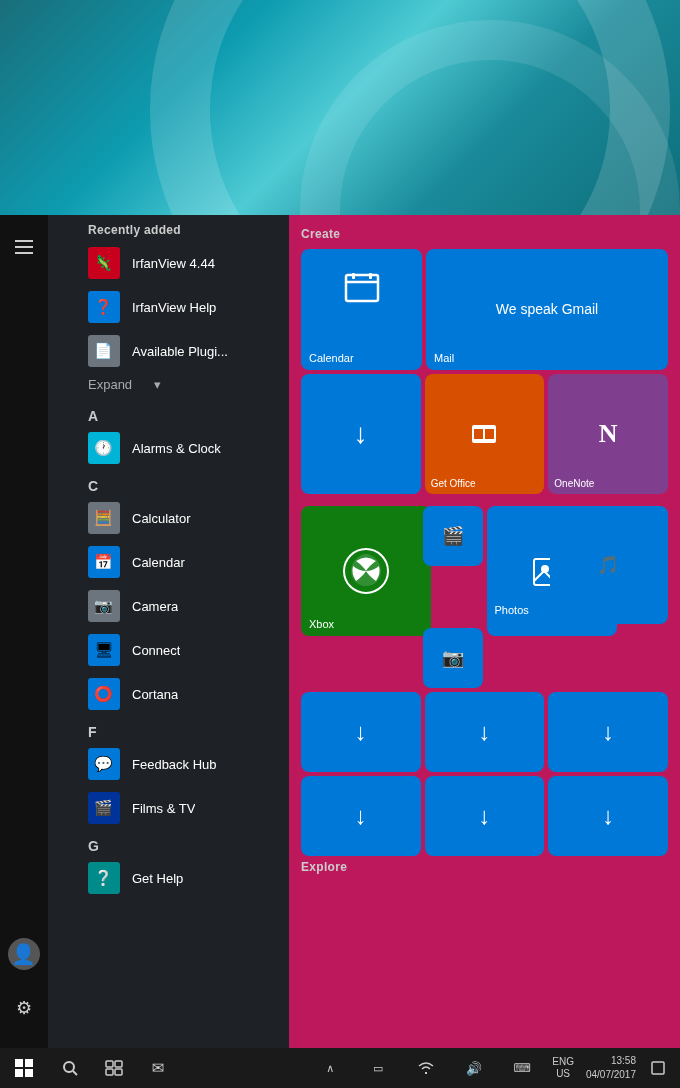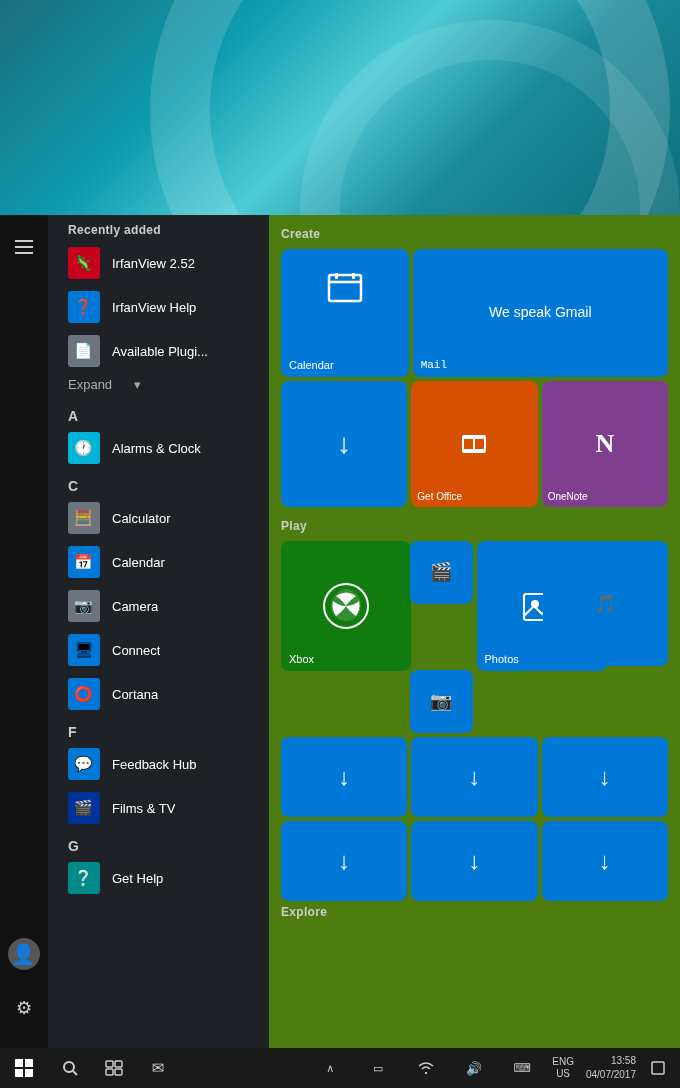--- a/index.html
+++ b/index.html
@@ -134,21 +134,21 @@
       gap: 4px;
       position: absolute;
       left: 0;
       top: 0;
       bottom: 0;
     }
 
     
     .tiles-panel {
       flex: 1;
-      background: #4d7c0f;
+      background: #be185d;
       padding: 12px 12px;
       overflow-y: auto;
     }
     .tiles-panel::-webkit-scrollbar { width: 4px; }
     .tiles-panel::-webkit-scrollbar-thumb { background: #555; }
 
     .tiles-section-label {
       color: #ccc;
       font-size: 12px;
       font-weight: 600;
@@ -303,28 +303,28 @@
     </div>
     <div style="height:8px"></div>
     <div class="sidebar-action">
       <span style="font-size:18px">⚙</span>
     </div>
     <div class="sidebar-action">
       <span style="font-size:18px">⏻</span>
     </div>
   </div>
 
-  <div style="display:flex;flex-direction:column;flex:0 0 217px;margin-left:52px;overflow:hidden;">
+  <div style="display:flex;flex-direction:column;flex:0 0 217px;margin-left:72px;overflow:hidden;">
     <div class="section-label">Recently added</div>
 
     <div class="app-list">
 
       <div class="app-item">
         <div class="app-icon icon-red" style="font-size:15px;">🦎</div>
-        <span class="app-name">IrfanView 2.52</span>
+        <span class="app-name">IrfanView 4.44</span>
       </div>
       <div class="app-item">
         <div class="app-icon icon-blue" style="font-size:15px;">❓</div>
         <span class="app-name">IrfanView Help</span>
       </div>
       <div class="app-item">
         <div class="app-icon icon-gray" style="font-size:15px;">📄</div>
         <span class="app-name">Available Plugi...</span>
       </div>
 
@@ -397,21 +397,21 @@
             </svg>
           </div>
           <div style="color:white;font-size:11px;position:absolute;bottom:6px;left:8px;">Calendar</div>
         </div>
       </div>
 
       <div class="tile tile-blue" style="aspect-ratio:2/1;padding:10px;min-height:90px;position:relative;">
         <div style="display:flex;flex-direction:column;justify-content:center;align-items:center;width:100%;height:100%;">
           <div style="color:white;font-size:14px;font-weight:300;text-align:center;line-height:1.4;">We speak Gmail</div>
         </div>
-        <div style="color:white;font-size:11px;position:absolute;bottom:6px;left:8px;font-family:Liberation Mono, monospace;">Mail</div>
+        <div style="color:white;font-size:11px;position:absolute;bottom:6px;left:8px;">Mail</div>
       </div>
     </div>
 
     <div style="display:grid;grid-template-columns:1fr 1fr 1fr;gap:4px;margin-bottom:12px;">
 
       <div class="tile tile-blue" style="aspect-ratio:1;min-height:90px;position:relative;">
         <div style="display:flex;align-items:center;justify-content:center;width:100%;height:100%;">
           <span style="color:white;font-size:28px;">↓</span>
         </div>
       </div>
@@ -430,21 +430,20 @@
       </div>
 
       <div class="tile tile-purple" style="aspect-ratio:1;min-height:90px;position:relative;">
         <div style="display:flex;align-items:center;justify-content:center;width:100%;height:100%;">
           <span style="color:white;font-size:26px;font-weight:bold;font-family:serif;">N</span>
         </div>
         <div style="color:white;font-size:10px;position:absolute;bottom:5px;left:6px;">OneNote</div>
       </div>
     </div>
 
-    <div class="tiles-section-label">Play</div>
 
     <div style="display:grid;grid-template-columns:1fr 0.5fr 0.5fr 1fr;grid-template-rows:auto auto;gap:4px;margin-bottom:4px;">
 
       <div class="tile tile-green" style="grid-row:span 2;aspect-ratio:1;min-height:130px;position:relative;">
         <div style="display:flex;align-items:center;justify-content:center;width:100%;height:100%;">
 
           <svg width="50" height="50" viewBox="0 0 50 50" fill="white">
             <circle cx="25" cy="25" r="22" fill="none" stroke="white" stroke-width="2"></circle>
             <path d="M25 8 C18 8 10 16 10 25 C10 34 17 40 25 40 C33 40 40 34 40 25 C40 16 32 8 25 8Z" fill="white" opacity="0.15"></path>
             <path d="M15 15 Q25 8 35 15 Q28 20 25 25 Q22 20 15 15Z" fill="white"></path>
@@ -462,21 +461,21 @@
       </div>
 
       <div class="tile tile-blue" style="grid-row:span 2;aspect-ratio:1;min-height:130px;position:relative;">
         <div style="display:flex;align-items:center;justify-content:center;width:100%;height:100%;">
           <svg width="40" height="40" viewBox="0 0 40 40" fill="white">
             <rect x="2" y="8" width="36" height="26" rx="2" fill="none" stroke="white" stroke-width="2"></rect>
             <circle cx="13" cy="18" r="4" fill="white"></circle>
             <path d="M2 30 L12 20 L20 28 L28 18 L38 30" fill="none" stroke="white" stroke-width="2"></path>
           </svg>
         </div>
-        <div style="color:white;font-size:11px;position:absolute;bottom:6px;left:8px;">Photos</div>
+        <div style="color:white;font-size:11px;position:absolute;bottom:20px;left:8px;">Photos</div>
       </div>
 
       <div class="tile tile-blue" style="aspect-ratio:1;min-height:60px;">
         <div style="display:flex;align-items:center;justify-content:center;width:100%;height:100%;">
           <span style="font-size:18px;">🎵</span>
         </div>
       </div>
 
       <div class="tile tile-blue" style="aspect-ratio:1;min-height:60px;">
         <div style="display:flex;align-items:center;justify-content:center;width:100%;height:100%;">

